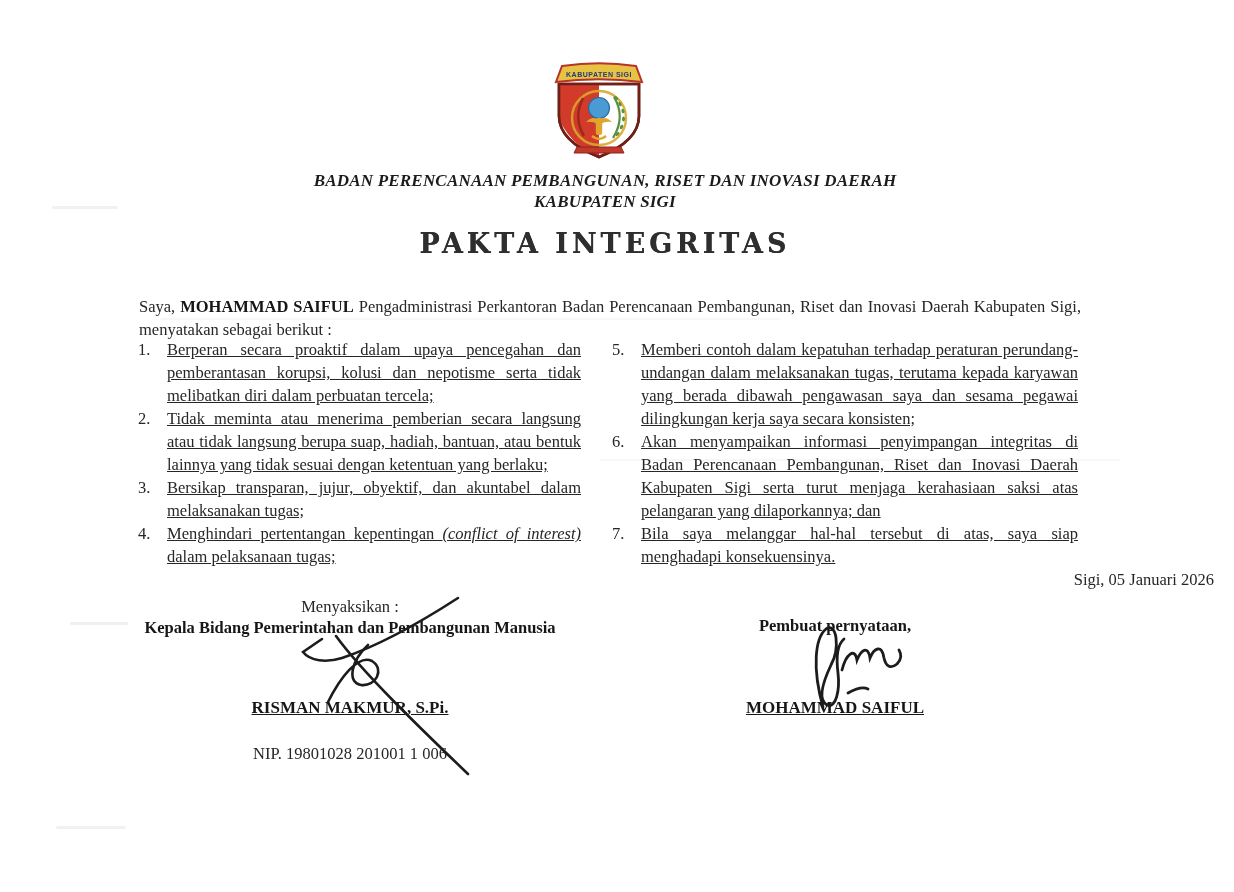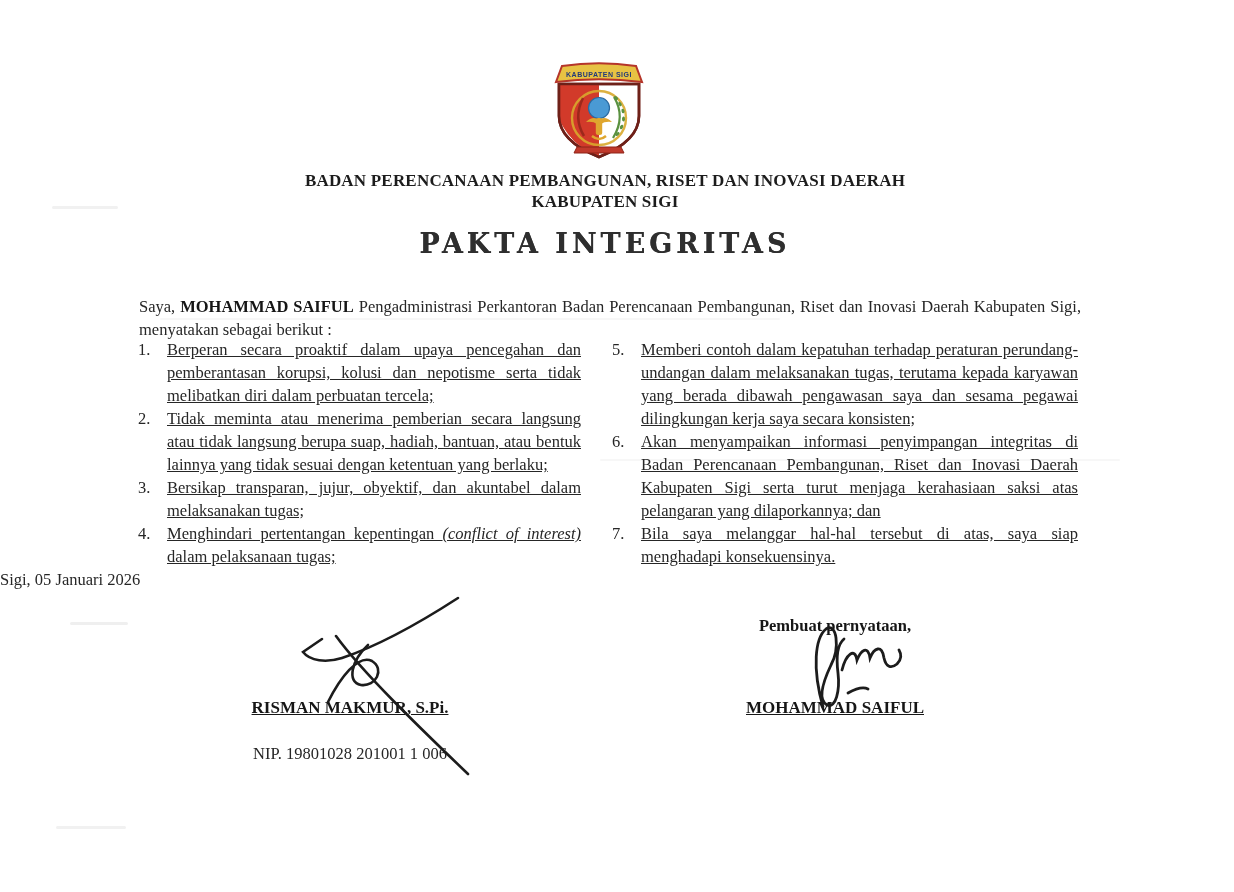--- a/index.html
+++ b/index.html
@@ -6,21 +6,21 @@
   .page{
     position:relative;
     width:1234px;height:892px;
     background:#ffffff;
     font-family:"Liberation Serif", serif;
     color:#262626;
     overflow:hidden;
   }
   
   .logo-wrap{position:absolute;left:540px;top:60px;width:120px;height:102px;}
-  .org-lines{position:absolute;left:0;top:170px;width:1210px;text-align:center;}
+  .org-lines{position:absolute;left:0;top:170px;width:1210px;text-align:center;font-style:italic;}
   .org-line{font-weight:bold;font-size:17px;line-height:21px;letter-spacing:.2px;color:#1c1c1c;}
   .doc-title{
     position:absolute;left:0;top:220px;width:1210px;text-align:center;
     font-family:"DejaVu Serif", serif;font-weight:bold;font-size:27px;
     letter-spacing:4px;color:#2e2e2e;
     text-shadow:0 0 .6px #555;
     margin-top:8px;
   }
   
   .intro{
@@ -33,21 +33,21 @@
     display:flex;gap:31px;
   }
   .col{flex:0 0 auto;}
   .col-left{width:443px;}
   .col-right{width:466px;}
   .item{display:flex;font-size:16.5px;line-height:23px;}
   .item .num{flex:0 0 29px;}
   .item .txt{flex:1 1 auto;text-align:justify;text-decoration:underline;}
   
   .date-line{
-    position:absolute;left:0;top:570px;width:1214px;text-align:left;
+    position:absolute;left:0;top:570px;width:1214px;text-align:right;
     font-size:16.5px;
   }
   .sig-block{position:absolute;text-align:center;font-size:16.5px;}
   .sig-witness{left:115px;top:597px;width:470px;}
   .sig-maker{left:660px;top:615px;width:350px;}
   .sig-label{line-height:20px;}
   .sig-title{font-weight:bold;line-height:21px;color:#161616;}
   .sig-name{
     position:absolute;text-align:center;font-weight:bold;font-size:17px;
     text-decoration:underline;color:#161616;
@@ -148,20 +148,24 @@
       </div>
       <div class="item">
         <span class="num">7.</span>
         <span class="txt">Bila saya melanggar hal-hal tersebut di atas, saya siap menghadapi konsekuensinya.</span>
       </div>
     </div>
   </div>
 
   <div class="date-line">Sigi, 05 Januari 2026</div>
 
+  <div class="sig-block sig-witness">
+    <div class="sig-label">Menyaksikan :</div>
+    <div class="sig-title">Kepala Bidang Pemerintahan dan Pembangunan Manusia</div>
+  </div>
   <div class="sig-name name-witness">RISMAN MAKMUR, S.Pi.</div>
   <div class="sig-id id-witness">NIP. 19801028 201001 1 006</div>
 
   <div class="sig-block sig-maker">
     <div class="sig-title">Pembuat pernyataan,</div>
   </div>
   <div class="sig-name name-maker">MOHAMMAD SAIFUL</div>
 
   <svg class="ink-layer" viewBox="0 0 1234 892">
     <g fill="none" stroke="#1c1c1c" stroke-width="2.6" stroke-linecap="round">

